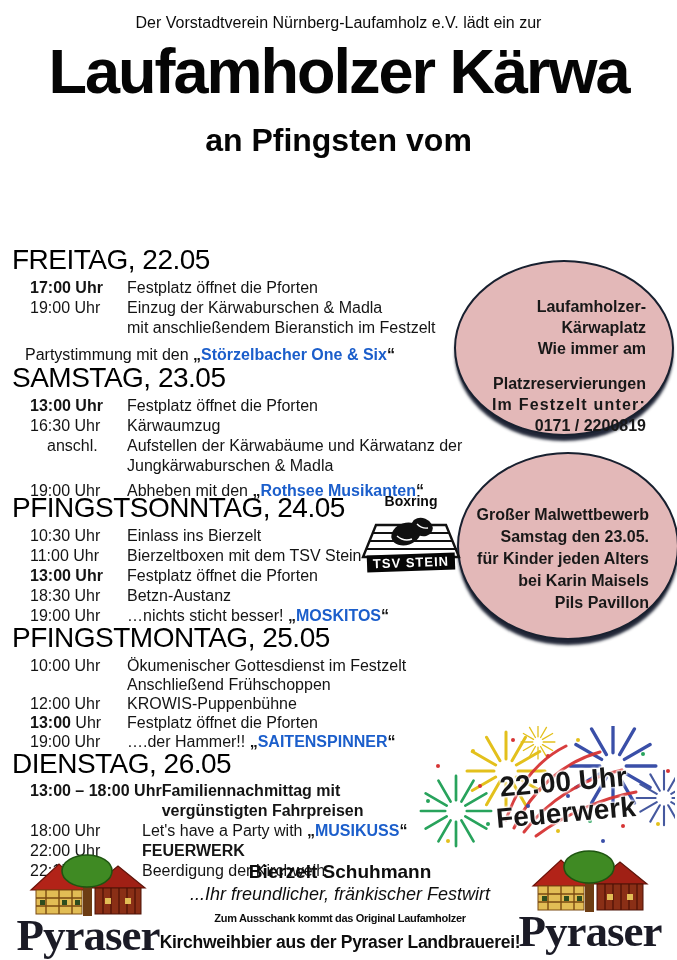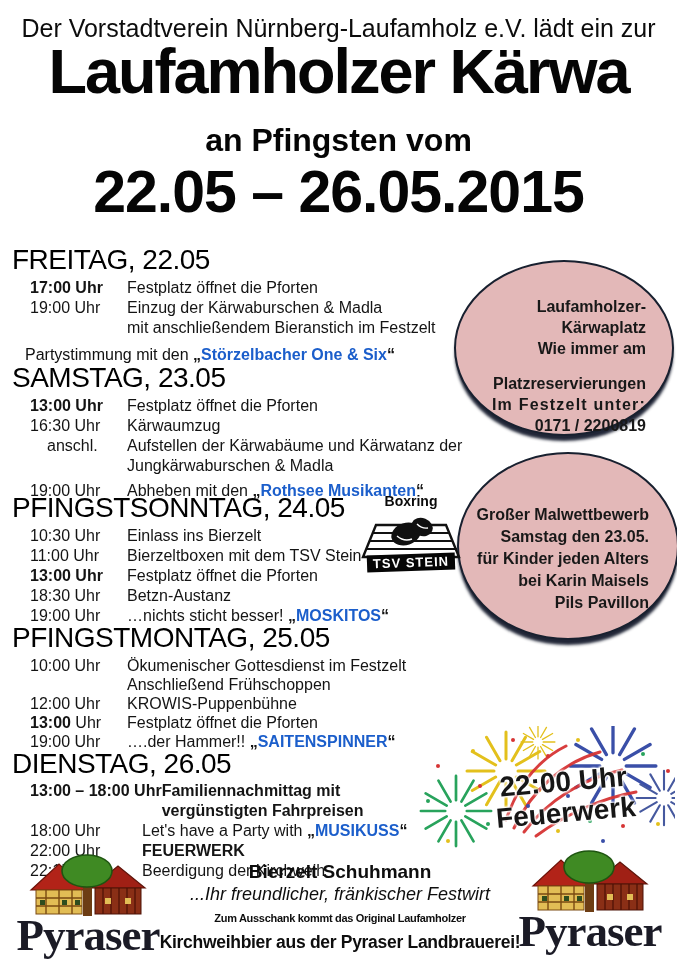--- a/index.html
+++ b/index.html
@@ -7,21 +7,21 @@
     --pink:#e3b8b8;
     --oval-border:#18202f;
   }
   *{box-sizing:border-box;}
   html,body{margin:0;padding:0;background:#9a9a9a;}
   .page{position:relative;width:677px;height:960px;margin:0 auto;background:#ffffff;
         font-family:"Liberation Sans",sans-serif;color:#111;overflow:hidden;}
 
   
   .hdr-intro{position:absolute;top:14px;left:0;right:0;text-align:center;
-             font-size:25px;color:#0c0c0c;}
+             font-size:16px;color:#0c0c0c;}
   .hdr-title{position:absolute;top:40px;left:0;right:0;text-align:center;
              font-size:63px;font-weight:bold;letter-spacing:-2px;color:#050505;line-height:1;}
   .hdr-sub{position:absolute;top:122px;left:0;right:0;text-align:center;
            font-size:32px;font-weight:bold;color:#050505;}
   .hdr-dates{position:absolute;top:163px;left:0;right:0;text-align:center;
              font-size:59px;font-weight:bold;letter-spacing:-1px;color:#050505;line-height:1;}
 
   
   .day{position:absolute;left:12px;width:456px;}
   .day-heading{margin:0 0 4px 0;font-size:28px;font-weight:normal;letter-spacing:-0.5px;
@@ -75,21 +75,20 @@
                 line-height:44px;color:#1b1b26;letter-spacing:-1px;margin-top:-7px;}
 </style>
 </head>
 <body>
 
 <div class="page">
 
   <div class="hdr-intro">Der Vorstadtverein Nürnberg-Laufamholz e.V. lädt ein zur</div>
   <div class="hdr-title">Laufamholzer Kärwa</div>
   <div class="hdr-sub">an Pfingsten vom</div>
-  <div class="hdr-dates">22.05 – 26.05.2015</div>
 
   <section class="day" style="top:246px">
     <h2 class="day-heading">FREITAG, 22.05</h2>
     <div class="row">
       <span class="time bold">17:00 Uhr</span>
       <span class="desc">Festplatz öffnet die Pforten</span>
     </div>
     <div class="row">
       <span class="time">19:00 Uhr</span>
       <span class="desc"><span>Einzug der Kärwaburschen &amp; Madla</span><br><span>mit anschließendem Bieranstich im Festzelt</span></span>

